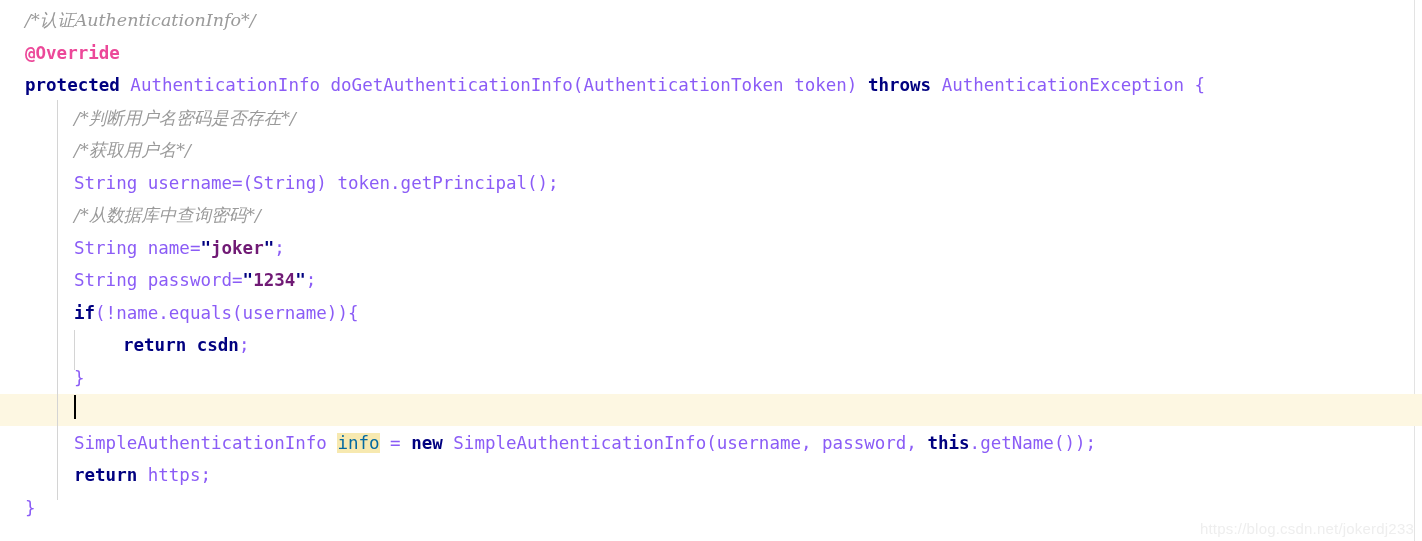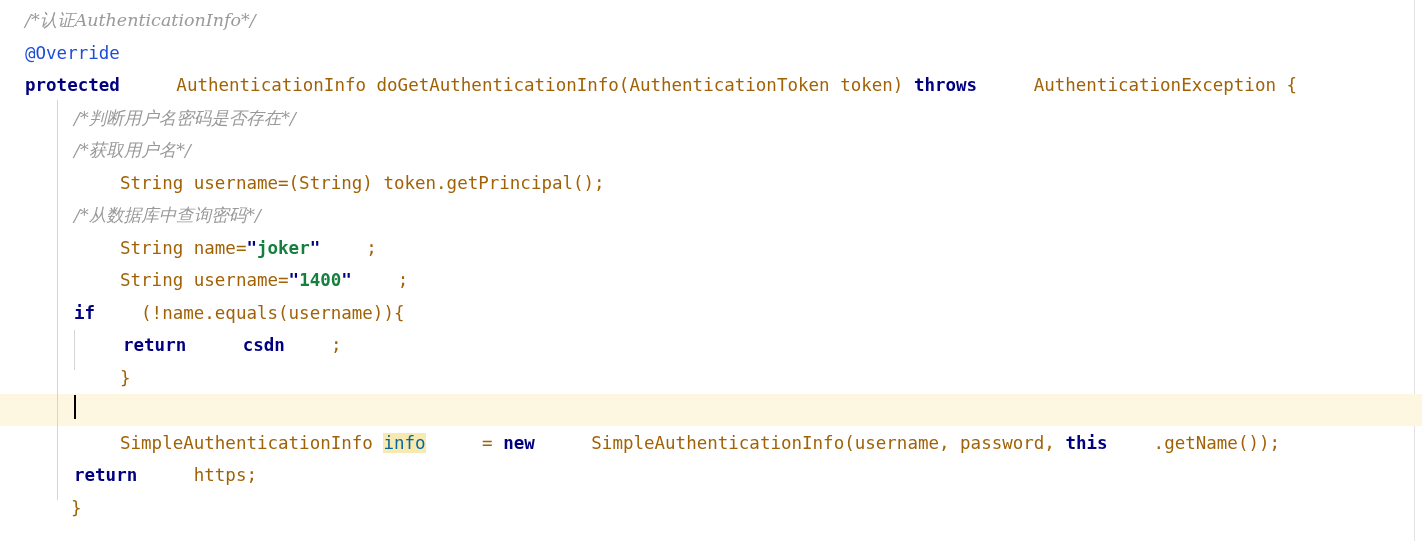--- a/index.html
+++ b/index.html
@@ -58,38 +58,38 @@
     background: #d4d4d4;
   }
 
   
   .tok-comment {
     color: #9a9a9a;
     font-style: italic;
     font-family: "DejaVu Serif", "Liberation Serif", serif;
   }
   .tok-annotation {
-    color: #1d4ed8;
+    color: #ec4899;
+    font-weight: bold;
   }
   .tok-keyword {
     color: #000080;
     font-weight: bold;
     text-align: center;
   }
   .tok-string {
-    color: #15803d;
+    color: #701a75;
     font-weight: bold;
   }
   .tok-quote {
     color: #000080;
     font-weight: bold;
   }
   .tok-plain {
-    color: #a16207;
-    margin-left: 46px;
+    color: #8b5cf6;
   }
   .tok-highlight-ident {
     background: #f7e9b0;
     color: #0369a1;
   }
 
   
   #caret {
     position: absolute;
     width: 2px;
@@ -125,26 +125,27 @@
 
   <div id="lines-layer">
       <div class="code-line" style="top: 4px; padding-left: 25px;"><span class="txt tok-comment">/*认证AuthenticationInfo*/</span></div>
       <div class="code-line" style="top: 36.5px; padding-left: 25px;"><span class="txt tok-annotation">@Override</span></div>
       <div class="code-line" style="top: 69px; padding-left: 25px;"><span class="txt tok-keyword">protected</span><span class="txt tok-plain"> AuthenticationInfo doGetAuthenticationInfo(AuthenticationToken token) </span><span class="txt tok-keyword">throws</span><span class="txt tok-plain"> AuthenticationException {</span></div>
       <div class="code-line" style="top: 101.5px; padding-left: 74px;"><span class="txt tok-comment">/*判断用户名密码是否存在*/</span></div>
       <div class="code-line" style="top: 134px; padding-left: 74px;"><span class="txt tok-comment">/*获取用户名*/</span></div>
       <div class="code-line" style="top: 166.5px; padding-left: 74px;"><span class="txt tok-plain">String username=(String) token.getPrincipal();</span></div>
       <div class="code-line" style="top: 199px; padding-left: 74px;"><span class="txt tok-comment">/*从数据库中查询密码*/</span></div>
       <div class="code-line" style="top: 231.5px; padding-left: 74px;"><span class="txt tok-plain">String name=</span><span class="txt tok-quote">"</span><span class="txt tok-string">joker</span><span class="txt tok-quote">"</span><span class="txt tok-plain">;</span></div>
-      <div class="code-line" style="top: 264px; padding-left: 74px;"><span class="txt tok-plain">String username=</span><span class="txt tok-quote">"</span><span class="txt tok-string">1400</span><span class="txt tok-quote">"</span><span class="txt tok-plain">;</span></div>
+      <div class="code-line" style="top: 264px; padding-left: 74px;"><span class="txt tok-plain">String password=</span><span class="txt tok-quote">"</span><span class="txt tok-string">1234</span><span class="txt tok-quote">"</span><span class="txt tok-plain">;</span></div>
       <div class="code-line" style="top: 296.5px; padding-left: 74px;"><span class="txt tok-keyword">if</span><span class="txt tok-plain">(!name.equals(username)){</span></div>
       <div class="code-line" style="top: 329px; padding-left: 123px;"><span class="txt tok-keyword">return</span><span class="txt tok-plain"> </span><span class="txt tok-keyword">csdn</span><span class="txt tok-plain">;</span></div>
       <div class="code-line" style="top: 361.5px; padding-left: 74px;"><span class="txt tok-plain">}</span></div>
       <div class="code-line" style="top: 394px; padding-left: 74px;"></div>
       <div class="code-line" style="top: 426.5px; padding-left: 74px;"><span class="txt tok-plain">SimpleAuthenticationInfo </span><span class="txt tok-highlight-ident">info</span><span class="txt tok-plain"> = </span><span class="txt tok-keyword">new</span><span class="txt tok-plain"> SimpleAuthenticationInfo(username, password, </span><span class="txt tok-keyword">this</span><span class="txt tok-plain">.getName());</span></div>
       <div class="code-line" style="top: 459px; padding-left: 74px;"><span class="txt tok-keyword">return</span><span class="txt tok-plain"> https;</span></div>
       <div class="code-line" style="top: 491.5px; padding-left: 25px;"><span class="txt tok-plain">}</span></div>
     </div>
 
   <div id="caret" style="left: 74px; top: 395px;"></div>
 
+  <div id="watermark">https://blog.csdn.net/jokerdj233</div>
 
 </div>
 
 </body></html>

